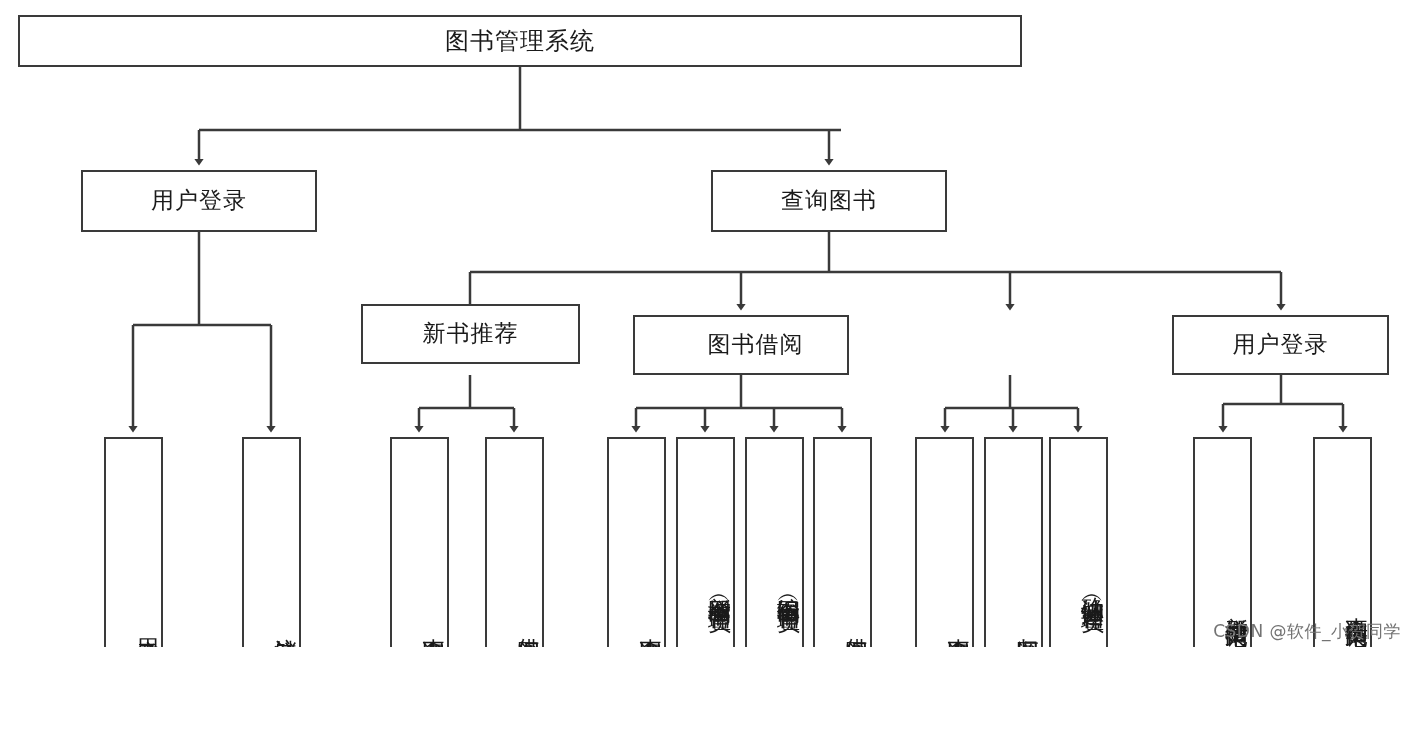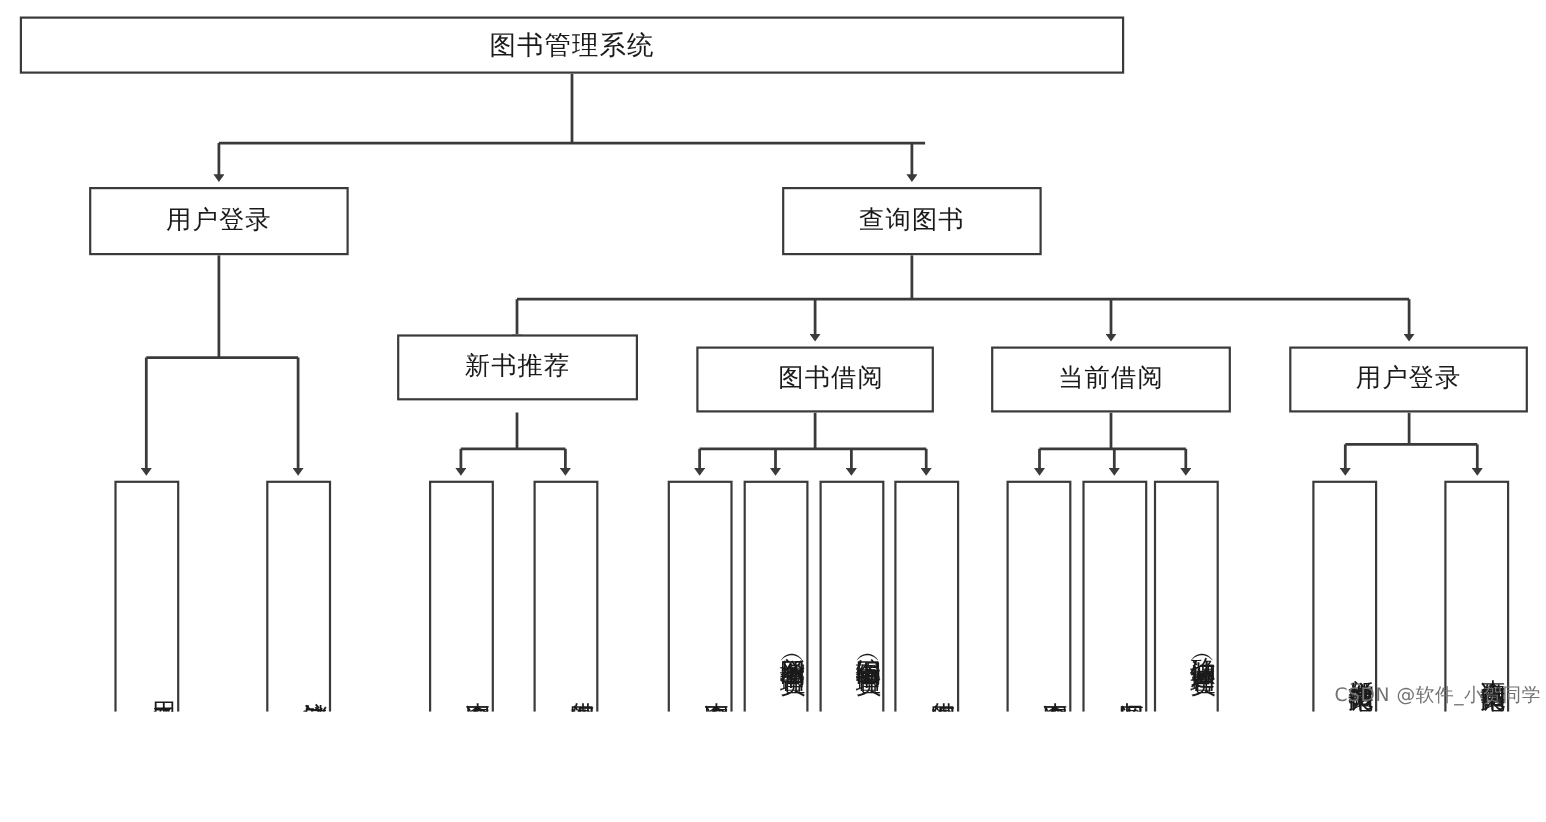--- a/index.html
+++ b/index.html
@@ -139,23 +139,20 @@
   <div class="node horiz" style="left:711px; top:170px; width:236px; height:62px;">
     <span class="label">查询图书</span>
   </div>
 
   <div class="node horiz" style="left:361px; top:304px; width:219px; height:60px;">
     <span class="label">新书推荐</span>
   </div>
   <div class="node horiz" style="left:633px; top:315px; width:216px; height:60px;padding-left:29px;">
     <span class="label">图书借阅</span>
   </div>
-  <div class="node horiz" style="left:901px; top:315px; width:218px; height:60px;">
-    <span class="label">当前借阅</span>
-  </div>
   <div class="node horiz" style="left:1172px; top:315px; width:217px; height:60px;">
     <span class="label">用户登录</span>
   </div>
 
   <div class="node vert" style="left:104px; top:437px; width:59px; height:296px; padding-top:78px;">
     <span class="label">用户登录</span>
   </div>
   <div class="node vert" style="left:242px; top:437px; width:59px; height:296px; padding-top:78px;">
     <span class="label">注销登录</span>
   </div>

